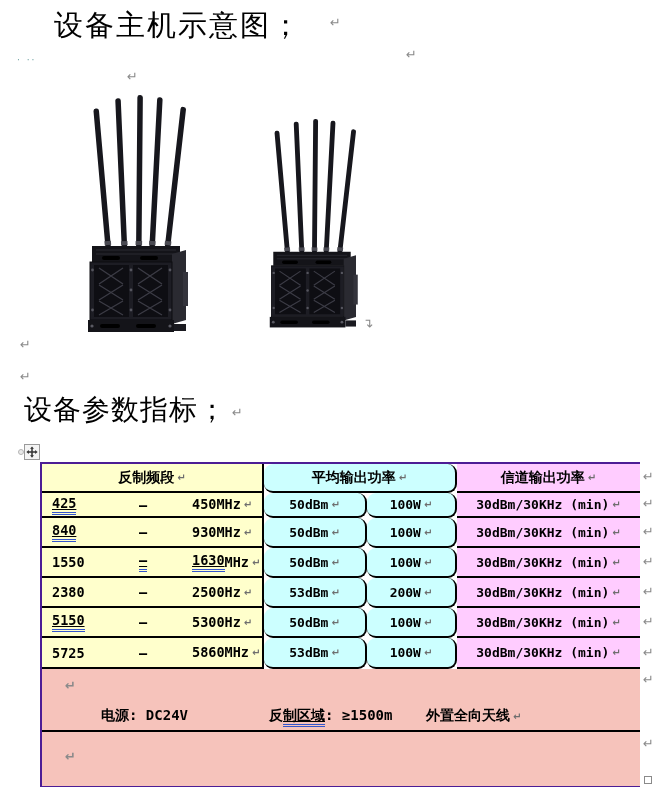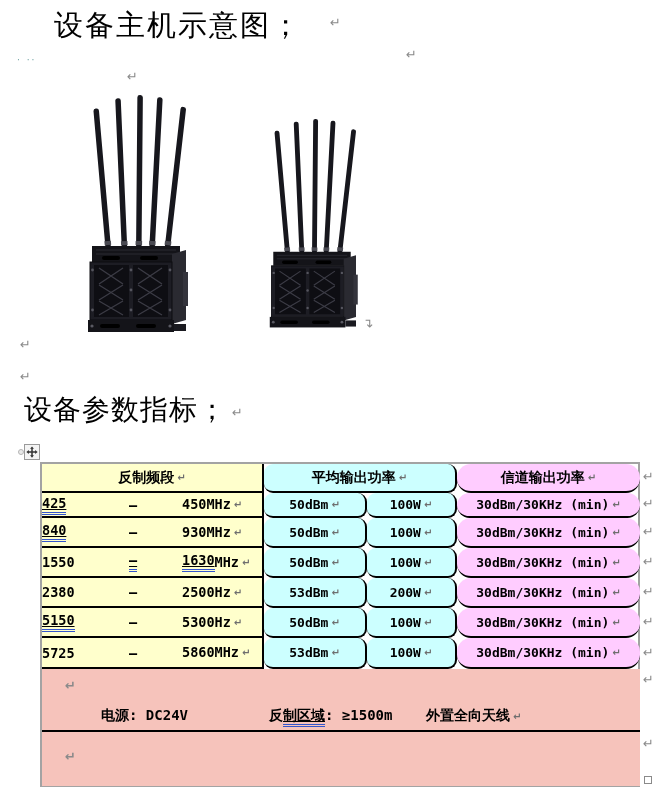--- a/index.html
+++ b/index.html
@@ -20,34 +20,34 @@
   
   .thandle { position:absolute; left:24px; top:444px; width:16px; height:16px; background:#f4f4f4;
              border:1px solid #9a9a9a; display:flex; align-items:center; justify-content:center; }
   .thandle-dot { position:absolute; left:18px; top:449px; width:6px; height:6px; border:1px solid #b5b5b5; border-radius:50%; background:#e9e9e9; }
   .rhandle { position:absolute; left:644px; top:776px; width:8px; height:8px; border:1px solid #8a8a8a; background:#fff; }
 
   
   .wtable { position:absolute; left:40px; top:462px; width:600px;
             display:grid; grid-template-columns:222px 103px 90px 183px;
             grid-template-rows:29px 25px 30px 30px 30px 30px 31px 63px 54px;
-            border:2px solid #a3a3a3;
+            border:2px solid #4c1d95;
             font-family:"DejaVu Sans Mono","DejaVu Sans",sans-serif; font-weight:bold; color:#000; }
   .cell { border-right:2px solid #000; border-bottom:2px solid #000; display:flex; align-items:center; overflow:hidden; }
   .lastcol { border-right:none; }
   .bot { border-bottom:none; }
   .c-band { background:#FFFFCC; }
   .c-cyan { background:#CCFFFF;border-radius:9px; }
-  .c-pink { background:#FFCCFF;border-radius:14px; }
+  .c-pink { background:#FFCCFF; }
   .c-salmon { background:#F6C3BB; }
   .hdr { justify-content:center; font-size:14px; }
   .span2 { grid-column:2 / 4; }
   .span4 { grid-column:1 / 5; position:relative; }
   .val { justify-content:center; font-size:13px; }
-  .band { font-size:13.5px; }
+  .band { padding-left:10px; font-size:13.5px; }
   .f1 { display:inline-block; width:87px; }
   .dsh { display:inline-block; width:53px; }
   .tx { display:inline-block; line-height:15px; }
   .ul { text-decoration:underline; border-bottom:3px double #3355CC; padding-bottom:1px; }
   .ft { font-size:14px; white-space:nowrap; }
   .abs { position:absolute; }
 
   .devices { position:absolute; left:78px; top:92px; }
 </style>
 </head>

